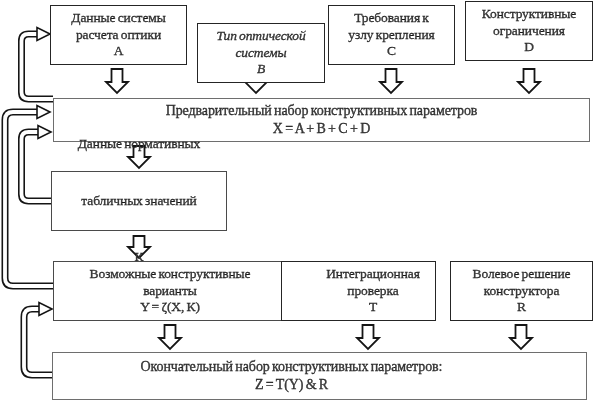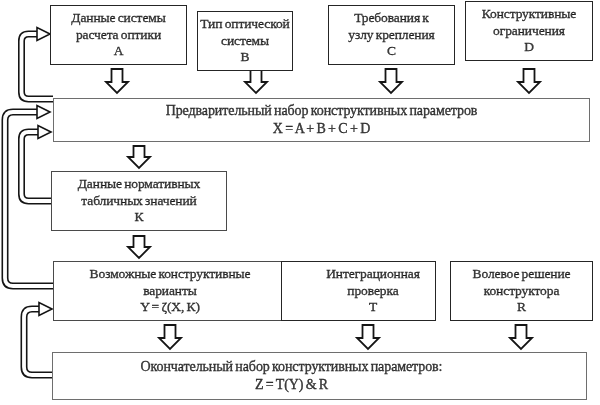--- a/index.html
+++ b/index.html
@@ -38,25 +38,25 @@
     letter-spacing: -0.1px;
     word-spacing: -1px;
     -webkit-text-stroke: 0.3px #151515;
   }
   .box.small  { border: 1.5px solid #252525; }
   .box.mid    { border: 1.3px solid #4a4a4a; }
   .box.wide   { border: 1.2px solid #6e6e6e; font-size: 14px; line-height: 18.5px; }
   .box span { display: block; }
 
   #box-a { left: 50px;  top: 5px;   width: 137px; height: 60px; }
-  #box-b { left: 197px; top: 11px;   width: 96px; height: 60px; }
+  #box-b { left: 197px; top: 23px;   width: 128px; height: 60px; font-style: italic; }
   #box-c { left: 328px; top: 5px;   width: 127px; height: 60px; }
   #box-d { left: 465px; top: 1px;   width: 128px; height: 60px; }
   #box-x { left: 53px;  top: 98px;  width: 537px; height: 44px; }
-  #box-k { left: 51px;  top: 171px; width: 176px; height: 60px; }
+  #box-k { left: 51px;  top: 171px; width: 176px; height: 60px; gap: 40px; }
   #box-y { left: 53px;  top: 261px; width: 234px; height: 60px; }
   #box-t { left: 281px; top: 261px; width: 155px; height: 60px; padding-left: 29px; }
   #box-r { left: 450px; top: 261px; width: 143px; height: 60px; }
   #box-z { left: 52px;  top: 352px; width: 535px; height: 48px; padding-right: 56px; }
 
   .flow-arrow {
     fill: #ffffff;
     stroke: #151515;
     stroke-width: 1.8;
     stroke-linejoin: miter;

